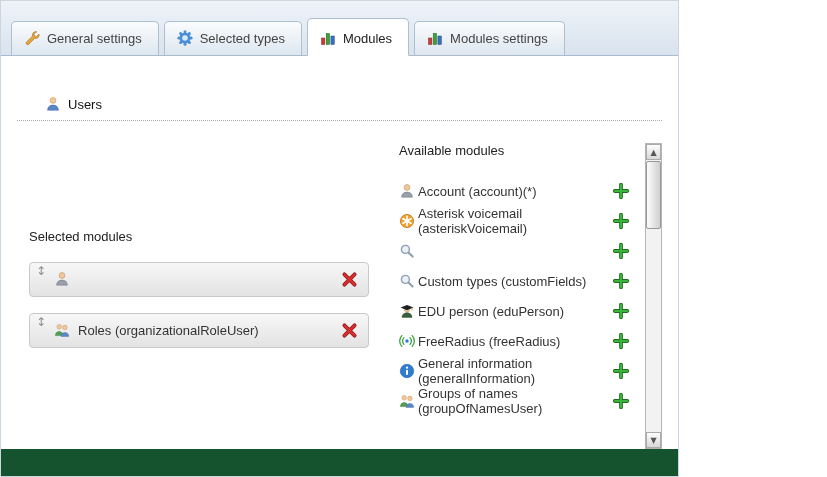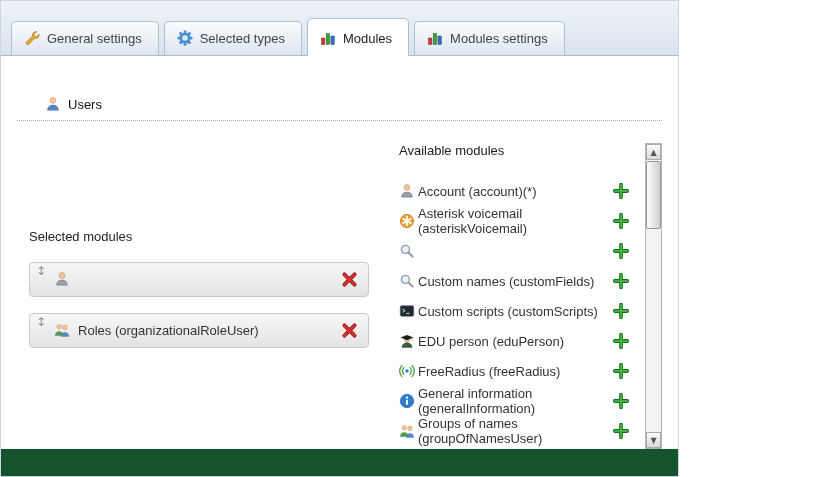--- a/index.html
+++ b/index.html
@@ -347,39 +347,28 @@
                 <svg>
                   <use href="#i-add"></use>
                 </svg>
               </button>
           </div>
 
           <div class="avail-row">
             <svg class="micon">
                 <use href="#i-magnifier"></use>
               </svg>
-            <span class="mlabel">Custom names (customFields)</span>
-            <button class="add-btn">
-                <svg>
-                  <use href="#i-add"></use>
-                </svg>
-              </button>
-          </div>
-
-          <div class="avail-row">
-            <svg class="micon">
-                <use href="#i-terminal"></use>
-              </svg>
-            <span class="mlabel">Custom scripts (customScripts)</span>
-            <button class="add-btn">
-                <svg>
-                  <use href="#i-add"></use>
-                </svg>
-              </button>
-          </div>
+            <span class="mlabel">Custom types (customFields)</span>
+            <button class="add-btn">
+                <svg>
+                  <use href="#i-add"></use>
+                </svg>
+              </button>
+          </div>
+
 
           <div class="avail-row">
             <svg class="micon">
                 <use href="#i-graduate"></use>
               </svg>
             <span class="mlabel">EDU person (eduPerson)</span>
             <button class="add-btn">
                 <svg>
                   <use href="#i-add"></use>
                 </svg>

